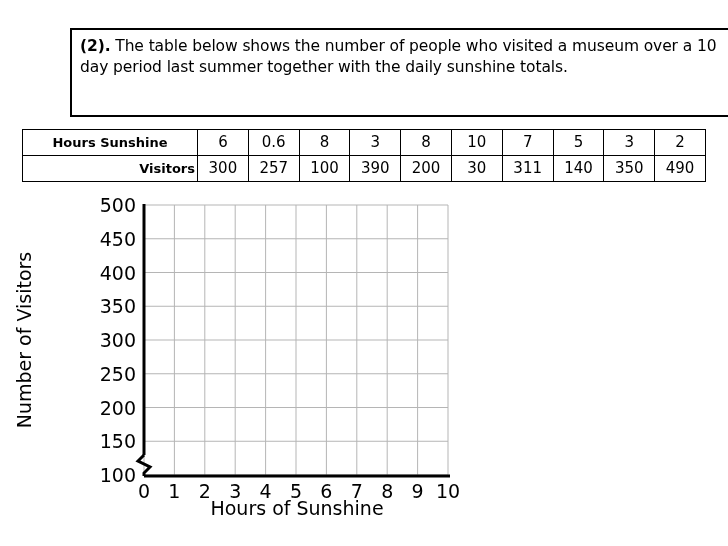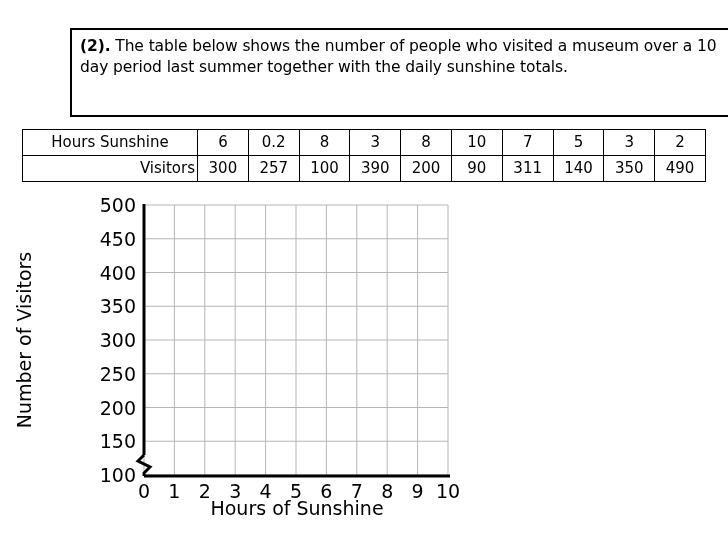--- a/index.html
+++ b/index.html
@@ -50,21 +50,22 @@
     border: 1.6px solid #000000;
     text-align: center;
     font-size: 15px;
     height: 25px;
     padding: 0 2px;
     line-height: 25px;
     white-space: nowrap;
   }
   #data-table td.row-header {
     width: 170px;
-    font-size: 15px;
+    font-size: 13px;
+    font-weight: bold;
   }
   #data-table tr.row-sunshine td.row-header { text-align: center; }
   #data-table tr.row-visitors td.row-header { text-align: right; }
 
   
   #chart-area {
     position: absolute;
     left: 7px;
     top: 190px;
     width: 500px;
@@ -106,38 +107,38 @@
   <p>
     <span class="bold-num">(2).</span><span> The table below shows the number of people who visited a museum over a 10 day period last summer together with the daily sunshine totals.</span>
   </p>
 </div>
 
 <table id="data-table">
   <tbody>
     <tr class="row-sunshine">
       <td class="row-header">Hours Sunshine</td>
       <td>6</td>
-      <td>0.2</td>
+      <td>0.6</td>
       <td>8</td>
       <td>3</td>
       <td>8</td>
       <td>10</td>
       <td>7</td>
       <td>5</td>
       <td>3</td>
       <td>2</td>
     </tr>
     <tr class="row-visitors">
       <td class="row-header">Visitors</td>
       <td>300</td>
       <td>257</td>
       <td>100</td>
       <td>390</td>
       <td>200</td>
-      <td>90</td>
+      <td>30</td>
       <td>311</td>
       <td>140</td>
       <td>350</td>
       <td>490</td>
     </tr>
   </tbody>
 </table>
 
 <div id="chart-area">
   <svg id="chart-svg" width="500" height="350" viewBox="0 0 500 350">

